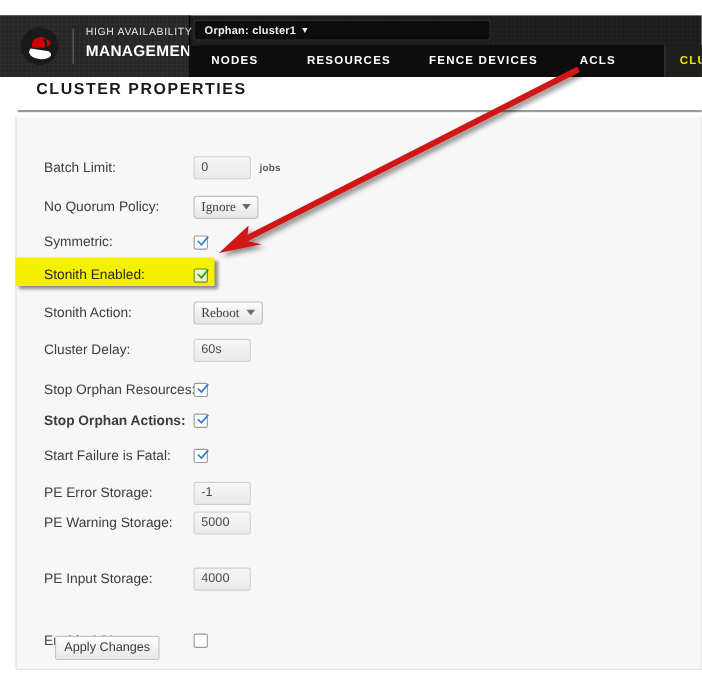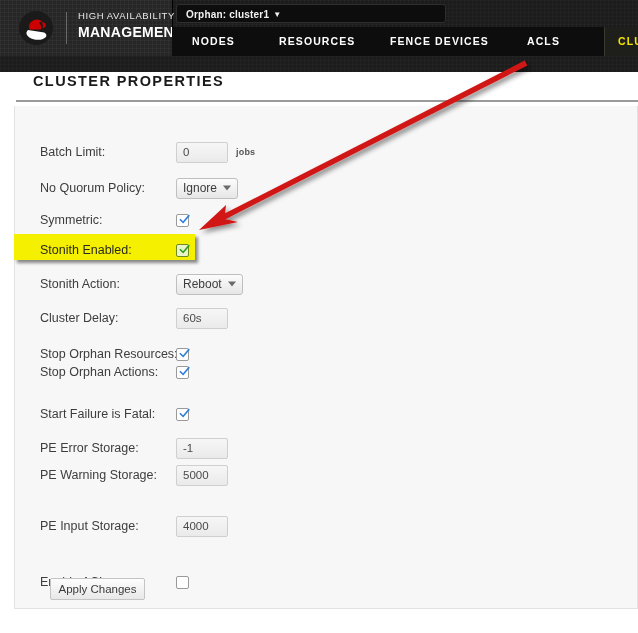--- a/index.html
+++ b/index.html
@@ -11,23 +11,23 @@
     width: 638px;
     height: 633px;
     overflow: hidden;
     font-family: "Liberation Sans", sans-serif;
     position: relative;
   }
 
   
   .topbar {
     position: absolute;
-    left: 0; top: 0;
+    left: 0; top: 14px;
     width: 638px;
-    height: 72px;
+    height: 56px;
     background: #1c1c1c;
     background-image:
        linear-gradient(rgba(255,255,255,0.025) 1px, transparent 1px),
        linear-gradient(90deg, rgba(255,255,255,0.025) 1px, transparent 1px);
     background-size: 4px 4px, 4px 4px;
     overflow: hidden;
   }
   .brand {
     position: absolute;
     left: 0; top: 0;
@@ -192,21 +192,21 @@
     margin-left: 8px;
     letter-spacing: 0.2px;
   }
 
   
   .tselect {
     height: 21px;
     background-image: linear-gradient(#fcfcfc, #e6e6e6);
     border: 1px solid #bfbfbf;
     border-radius: 3px;
-    font-family: Liberation Sans, sans-serif;
+    font-family: Liberation Serif, serif;
     font-size: 12px;
     color: #3d3d3d;
     padding: 0 20px 0 6px;
     box-sizing: border-box;
     position: relative;
     display: inline-flex;
     align-items: center;
     white-space: nowrap;
   }
   .tselect .sel-caret {
@@ -347,21 +347,21 @@
     <div class="row" style="top: 296px; width: 560px;">
       <div class="row-label">Start Failure is Fatal:</div>
       <div class="row-control">
         <div class="cbox">
           <svg class="tick" viewBox="0 0 16 16">
             <path d="M3 8.2 L6.2 11.4 L13.2 3.2 L14.6 4.6 L6.4 14.2 L1.6 9.4 Z" fill="#2f7fd4"></path>
           </svg>
         </div>
       </div>
     </div>
-    <div class="row" style="top: 254px; width: 560px;">
+    <div class="row" style="top: 264px; width: 560px; font-weight: bold;">
       <div class="row-label">Stop Orphan Actions:</div>
       <div class="row-control">
         <div class="cbox">
           <svg class="tick" viewBox="0 0 16 16">
             <path d="M3 8.2 L6.2 11.4 L13.2 3.2 L14.6 4.6 L6.4 14.2 L1.6 9.4 Z" fill="#2f7fd4"></path>
           </svg>
         </div>
       </div>
     </div>
     <div class="row" style="top: 236px; width: 560px;">

